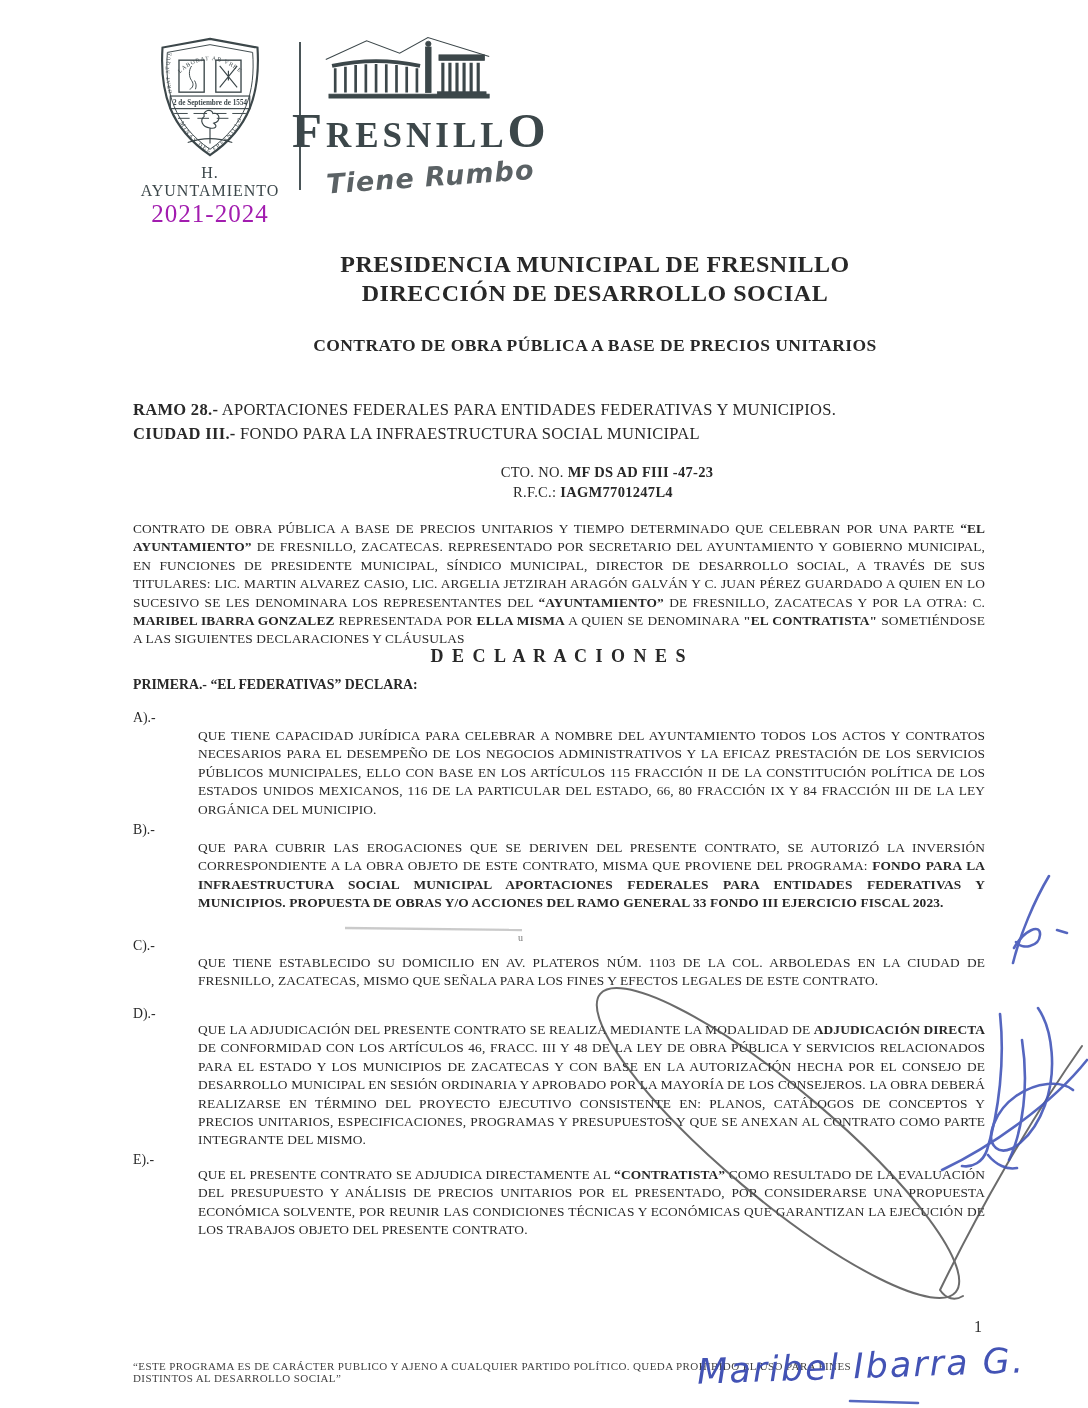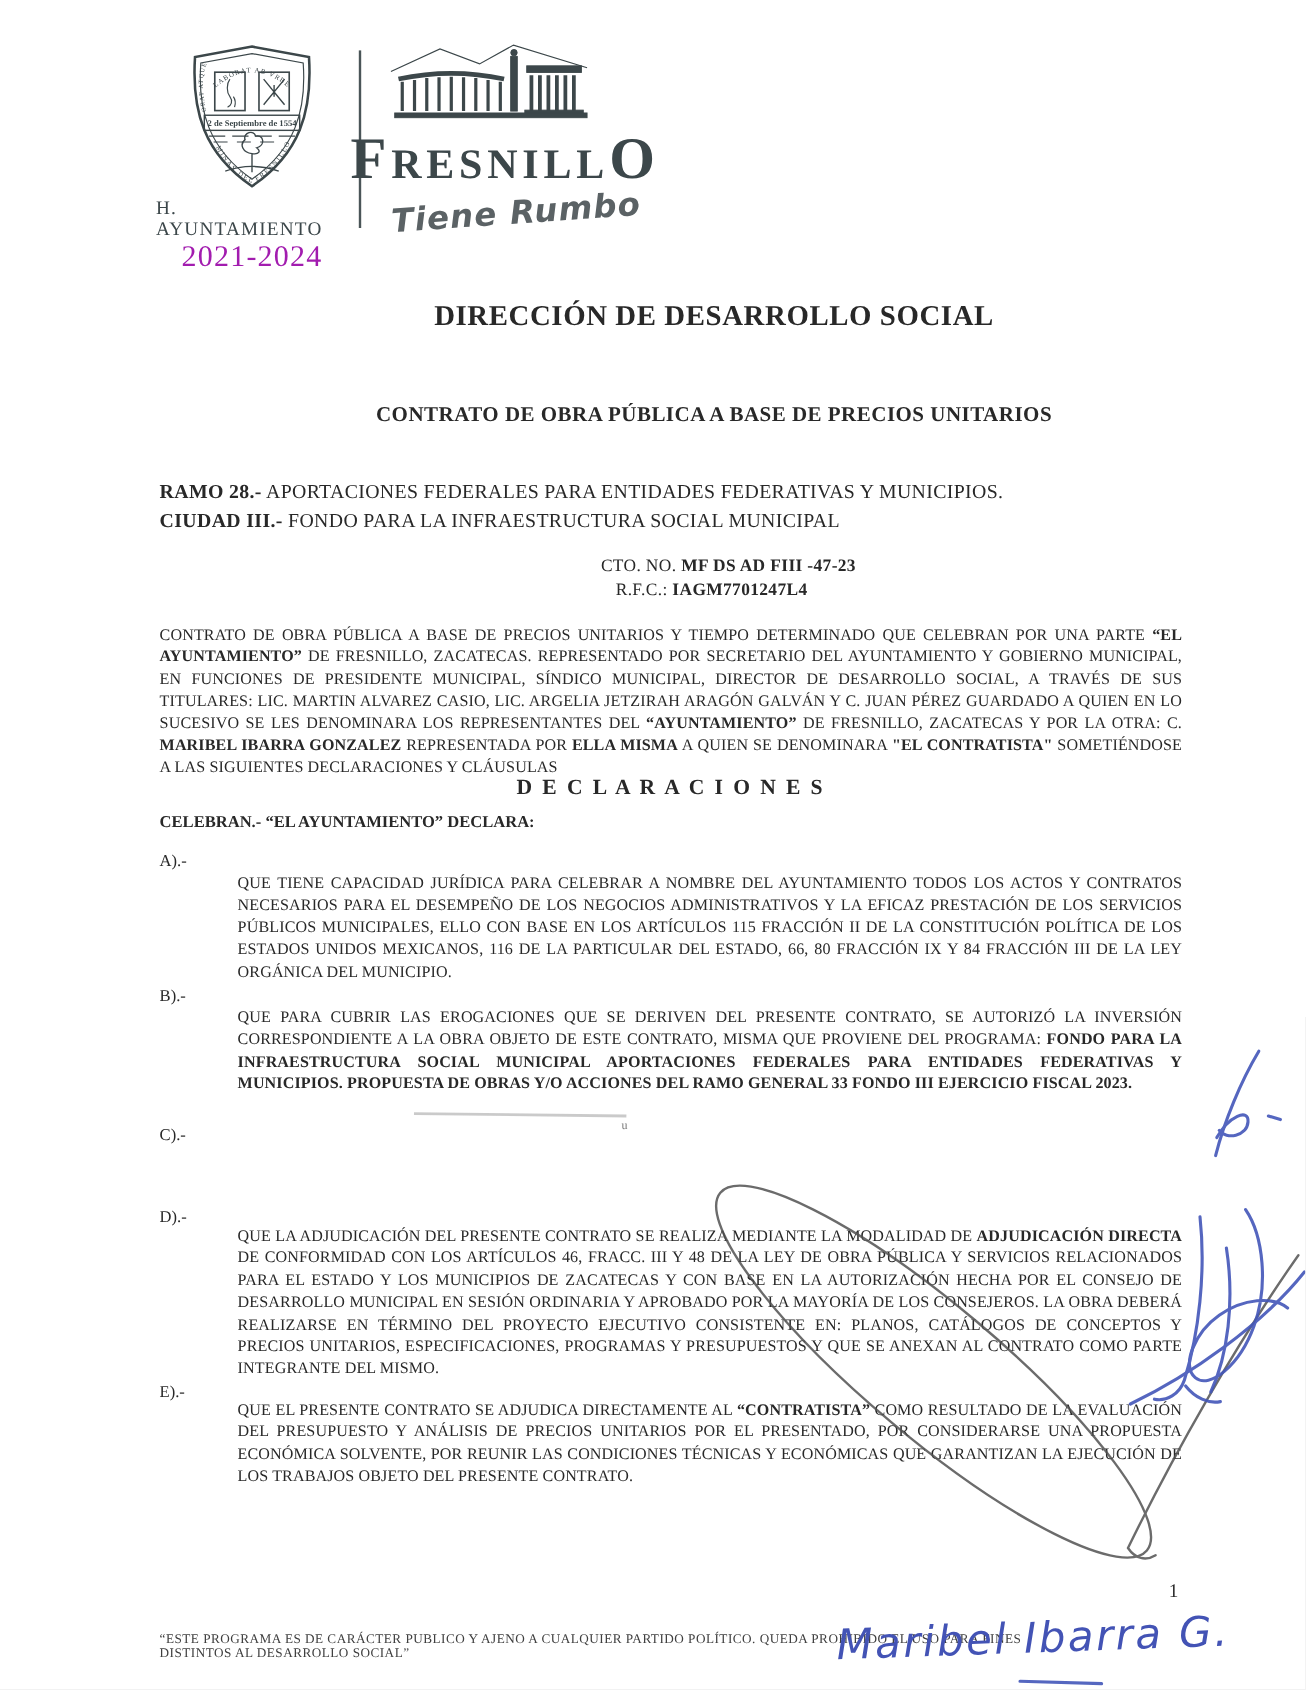--- a/index.html
+++ b/index.html
@@ -6,21 +6,21 @@
   .page{
     position:relative;width:1088px;height:1408px;margin:0 auto;
     background:#ffffff;color:#282828;
     font-family:"Liberation Serif",serif;overflow:hidden;
   }
   .abs{position:absolute;}
   .b{font-weight:700;}
   .center{text-align:center;}
   .justify{text-align:justify;}
   
-  .seal-org{font-size:16px;letter-spacing:1px;color:#3c474a;text-align:left;}
+  .seal-org{font-size:16px;letter-spacing:1px;color:#3c474a;text-align:center;}
   .seal-term{font-size:25px;letter-spacing:1px;color:#a21caf;text-align:center;}
   .hdr-divider{width:2px;height:148px;background:#4a5558;}
   .wm{display:flex;align-items:baseline;letter-spacing:4px;color:#3c474a;font-weight:700;line-height:1;}
   .wm .big{font-size:49px;}
   .wm .mid{font-size:35px;}
   .tagline{font-family:"DejaVu Sans",sans-serif;font-style:italic;font-weight:700;
     font-size:27px;color:#5b6265;transform:rotate(-4deg);letter-spacing:1px;}
   
   .title-main{font-size:24px;font-weight:700;line-height:29px;letter-spacing:.5px;}
   .subtitle{font-size:17.5px;font-weight:700;letter-spacing:.4px;}
@@ -103,46 +103,48 @@
     </svg>
     <div class="wm">
       <span class="big">F</span>
         <span class="mid">RESNILL</span>
         <span class="big">O</span>
     </div>
     <div class="tagline" style="margin:6px 0 0 34px;">Tiene Rumbo</div>
   </div>
 
   <div class="abs center title-main" style="left:133px;top:250px;width:852px;transform:translateX(36px);">
+    <div>PRESIDENCIA MUNICIPAL DE FRESNILLO</div>
     <div>DIRECCIÓN DE DESARROLLO SOCIAL</div>
   </div>
 
   <div class="abs center subtitle" style="left:133px;top:335px;width:852px;transform:translateX(36px);">CONTRATO DE OBRA PÚBLICA A BASE DE PRECIOS UNITARIOS</div>
 
   <div class="abs ramo" style="left:133px;top:398px;width:852px;">
     <div><span class="b">RAMO 28.-</span><span> APORTACIONES FEDERALES PARA ENTIDADES FEDERATIVAS Y MUNICIPIOS.</span></div>
     <div><span class="b">CIUDAD III.-</span><span> FONDO PARA LA INFRAESTRUCTURA SOCIAL MUNICIPAL</span></div>
   </div>
 
   <div class="abs center cto" style="left:133px;top:464px;width:852px;transform:translateX(48px);"><span>CTO. NO. </span><span class="b">MF DS AD FIII -47-23</span></div>
   <div class="abs center cto" style="left:133px;top:484px;width:852px;transform:translateX(34px);"><span>R.F.C.: </span><span class="b">IAGM7701247L4</span></div>
 
   <div class="abs body-text justify" style="left:133px;top:520px;width:852px;"><span>CONTRATO DE OBRA PÚBLICA A BASE DE PRECIOS UNITARIOS Y TIEMPO DETERMINADO QUE CELEBRAN POR UNA PARTE </span><span class="b">“EL AYUNTAMIENTO”</span><span> DE FRESNILLO, ZACATECAS. REPRESENTADO POR SECRETARIO DEL AYUNTAMIENTO Y GOBIERNO MUNICIPAL,  EN FUNCIONES DE PRESIDENTE MUNICIPAL, SÍNDICO MUNICIPAL, DIRECTOR DE DESARROLLO SOCIAL, A TRAVÉS DE SUS TITULARES: LIC. MARTIN ALVAREZ CASIO, LIC. ARGELIA JETZIRAH ARAGÓN GALVÁN Y C. JUAN PÉREZ GUARDADO A QUIEN EN LO SUCESIVO SE LES DENOMINARA LOS REPRESENTANTES DEL </span><span class="b">“AYUNTAMIENTO”</span><span> DE FRESNILLO, ZACATECAS Y POR LA OTRA: C. </span><span class="b">MARIBEL IBARRA GONZALEZ</span><span>  REPRESENTADA POR </span><span class="b">ELLA MISMA</span><span> A  QUIEN SE DENOMINARA </span><span class="b">"EL CONTRATISTA"</span><span> SOMETIÉNDOSE A LAS  SIGUIENTES DECLARACIONES Y CLÁUSULAS</span></div>
 
   <div class="abs center decl-heading" style="left:133px;top:646px;width:852px;">D E C L A R A C I O N E S</div>
 
-  <div class="abs primera" style="left:133px;top:677px;width:852px;">CELEBRAN.- “EL AYUNTAMIENTO” DECLARA:</div>
+  <div class="abs primera" style="left:133px;top:677px;width:852px;">PRIMERA.- “EL FEDERATIVAS” DECLARA:</div>
 
   <div class="abs item-label" style="left:133px;top:710px;">A).-</div>
   <div class="abs body-text justify" style="left:198px;top:727px;width:787px;"><span>QUE TIENE CAPACIDAD JURÍDICA PARA CELEBRAR A NOMBRE DEL AYUNTAMIENTO TODOS LOS ACTOS Y CONTRATOS NECESARIOS PARA EL DESEMPEÑO DE LOS NEGOCIOS ADMINISTRATIVOS Y LA EFICAZ PRESTACIÓN DE LOS SERVICIOS PÚBLICOS MUNICIPALES, ELLO CON BASE EN LOS ARTÍCULOS 115 FRACCIÓN II DE LA CONSTITUCIÓN POLÍTICA DE LOS ESTADOS UNIDOS MEXICANOS, 116 DE LA PARTICULAR DEL ESTADO, 66, 80 FRACCIÓN IX Y 84 FRACCIÓN III DE LA LEY ORGÁNICA DEL MUNICIPIO.</span></div>
 
   <div class="abs item-label" style="left:133px;top:822px;">B).-</div>
   <div class="abs body-text justify" style="left:198px;top:839px;width:787px;"><span>QUE PARA CUBRIR LAS EROGACIONES QUE SE DERIVEN DEL PRESENTE CONTRATO,  SE AUTORIZÓ LA INVERSIÓN CORRESPONDIENTE A LA OBRA OBJETO DE ESTE CONTRATO, MISMA QUE PROVIENE DEL PROGRAMA: </span><span class="b">FONDO PARA LA INFRAESTRUCTURA SOCIAL MUNICIPAL APORTACIONES FEDERALES PARA ENTIDADES FEDERATIVAS Y MUNICIPIOS. PROPUESTA DE OBRAS Y/O ACCIONES DEL RAMO GENERAL 33 FONDO III EJERCICIO FISCAL 2023.</span></div>
 
   <div class="abs item-label" style="left:133px;top:938px;">C).-</div>
+  <div class="abs body-text justify" style="left:198px;top:954px;width:787px;"><span>QUE TIENE ESTABLECIDO SU DOMICILIO EN AV. PLATEROS NÚM. 1103 DE LA COL. ARBOLEDAS EN LA CIUDAD DE FRESNILLO, ZACATECAS, MISMO QUE SEÑALA PARA LOS FINES Y EFECTOS LEGALES DE ESTE CONTRATO.</span></div>
 
   <div class="abs item-label" style="left:133px;top:1006px;">D).-</div>
   <div class="abs body-text justify" style="left:198px;top:1021px;width:787px;"><span>QUE LA ADJUDICACIÓN DEL PRESENTE CONTRATO SE REALIZA MEDIANTE LA MODALIDAD DE </span><span class="b">ADJUDICACIÓN DIRECTA</span><span> DE CONFORMIDAD CON LOS ARTÍCULOS 46, FRACC. III Y 48 DE LA LEY DE OBRA PÚBLICA Y SERVICIOS RELACIONADOS PARA EL ESTADO Y LOS MUNICIPIOS DE ZACATECAS Y CON BASE EN LA AUTORIZACIÓN HECHA POR EL CONSEJO DE DESARROLLO MUNICIPAL EN SESIÓN ORDINARIA Y APROBADO POR LA MAYORÍA DE LOS CONSEJEROS. LA OBRA DEBERÁ REALIZARSE EN TÉRMINO DEL PROYECTO EJECUTIVO CONSISTENTE EN: PLANOS, CATÁLOGOS DE CONCEPTOS Y PRECIOS UNITARIOS, ESPECIFICACIONES, PROGRAMAS Y PRESUPUESTOS Y QUE SE ANEXAN AL CONTRATO COMO PARTE INTEGRANTE DEL MISMO.</span></div>
 
   <div class="abs item-label" style="left:133px;top:1152px;">E).-</div>
   <div class="abs body-text justify" style="left:198px;top:1166px;width:787px;"><span>QUE EL PRESENTE CONTRATO SE ADJUDICA DIRECTAMENTE AL </span><span class="b">“CONTRATISTA”</span><span> COMO RESULTADO DE LA EVALUACIÓN DEL PRESUPUESTO Y ANÁLISIS DE PRECIOS UNITARIOS POR EL PRESENTADO, POR CONSIDERARSE UNA PROPUESTA ECONÓMICA SOLVENTE, POR REUNIR LAS CONDICIONES TÉCNICAS Y ECONÓMICAS QUE GARANTIZAN LA EJECUCIÓN DE LOS TRABAJOS OBJETO DEL PRESENTE CONTRATO.</span></div>
 
   <div class="abs footnote" style="left:133px;top:1330px;width:760px;">“ESTE PROGRAMA ES DE CARÁCTER PUBLICO Y AJENO A CUALQUIER PARTIDO POLÍTICO. QUEDA PROHIBIDO EL USO PARA FINES DISTINTOS AL DESARROLLO SOCIAL”</div>
   <div class="abs pagenum" style="left:974px;top:1318px;">1</div>
 

